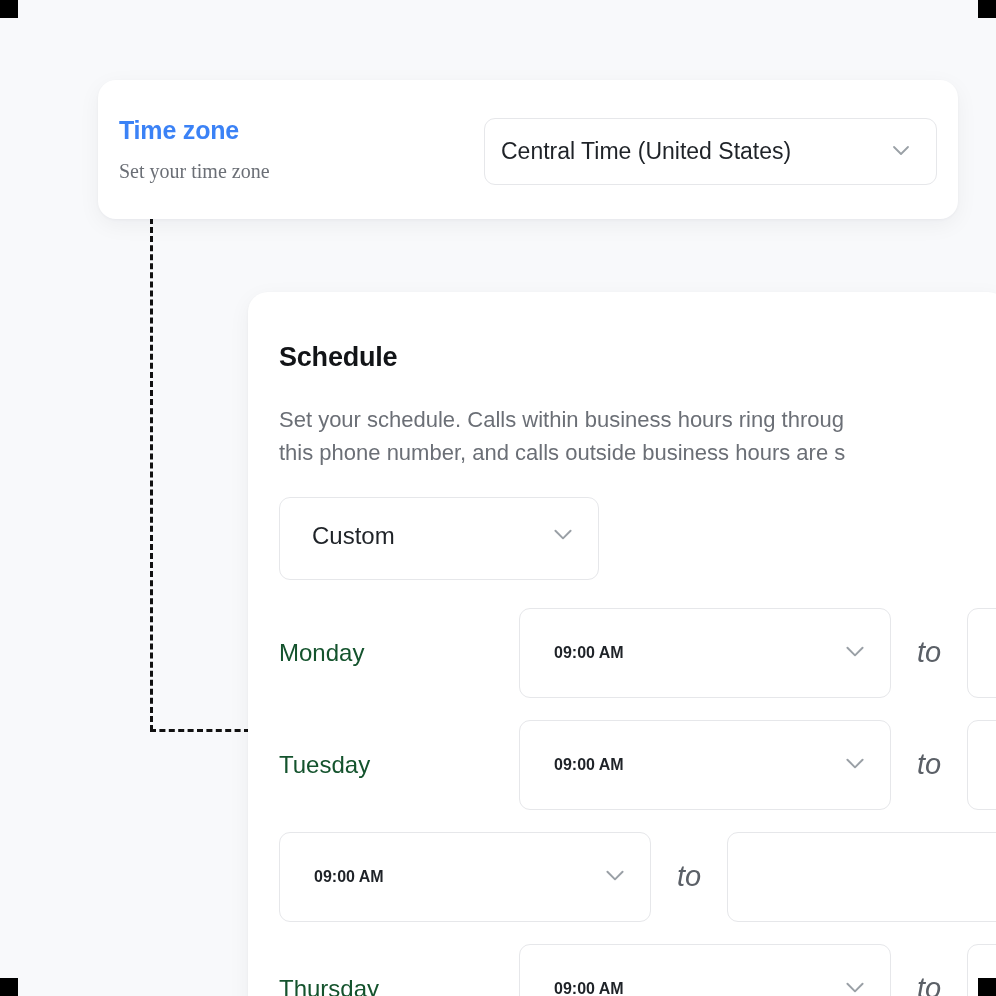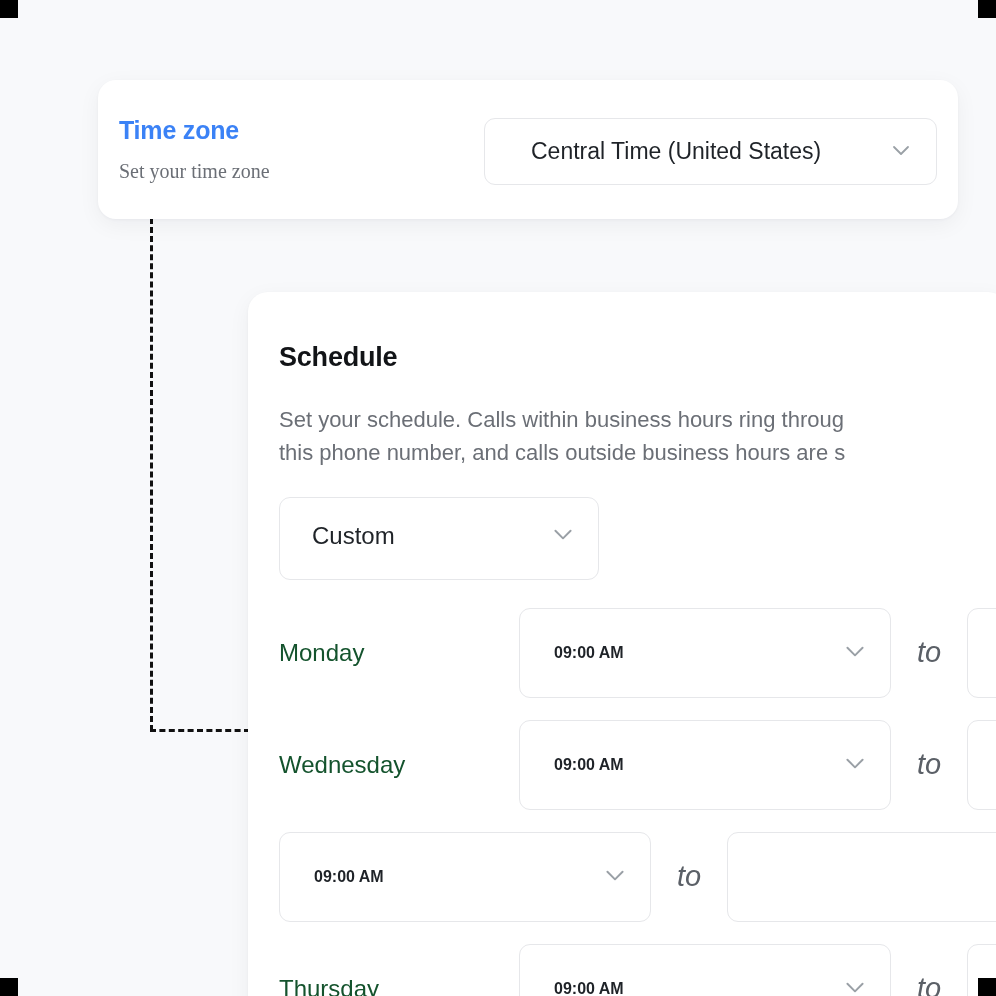--- a/index.html
+++ b/index.html
@@ -106,21 +106,21 @@
     display: block;
     color: #9aa0a6;
   }
 
   #timezone-select {
     position: absolute;
     left: 386px;
     top: 38px;
     width: 453px;
     height: 67px;
-    padding: 0 23px 0 46px;
+    padding: 0 23px 0 16px;
   }
   #timezone-select .value { font-size: 23px; }
 
   
   #schedule-card {
     left: 248px;
     top: 292px;
     width: 760px;
     height: 760px;
     border-radius: 20px 20px 0 0;
@@ -242,21 +242,21 @@
         </span>
       </div>
       <div class="to-label">to</div>
       <div class="select time-select end">
         
         
       </div>
     </div>
 
     <div class="day-row">
-      <div class="day-label">Wednesday</div>
+      <div class="day-label">Tuesday</div>
       <div class="select time-select">
         <span class="value">09:00 AM</span>
         <span class="chev">
           <svg width="26" height="26" viewBox="0 0 24 24" fill="none" stroke="currentColor" stroke-width="1.8" stroke-linecap="round" stroke-linejoin="round">
             <polyline points="5 9 12 16 19 9"></polyline>
           </svg>
         </span>
       </div>
       <div class="to-label">to</div>
       <div class="select time-select end">

